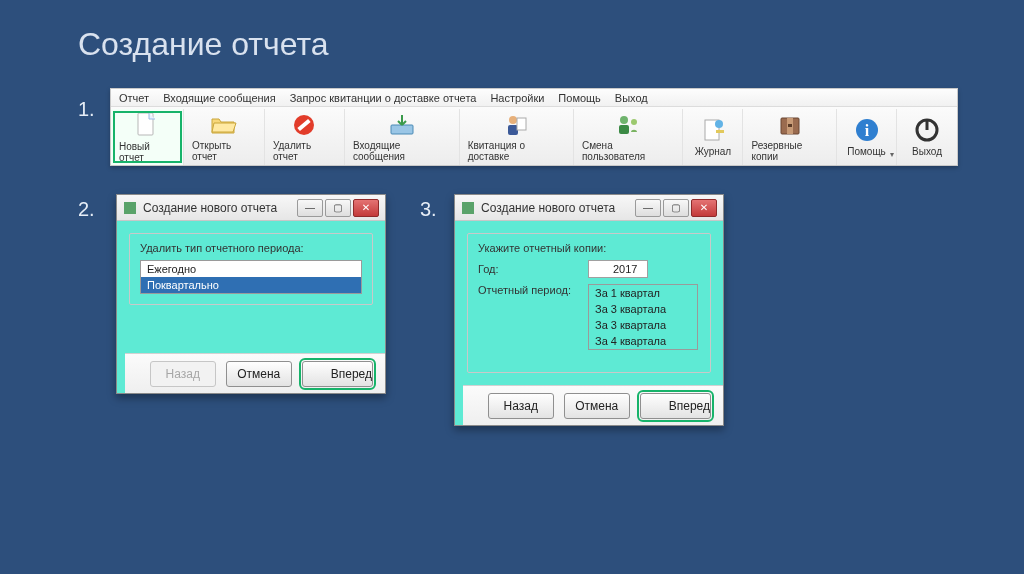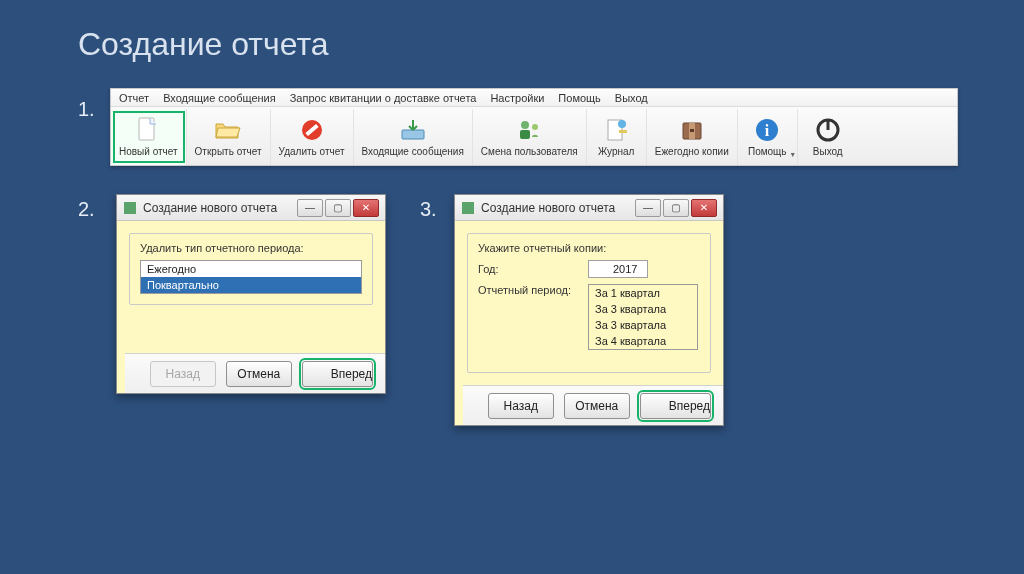--- a/index.html
+++ b/index.html
@@ -85,21 +85,21 @@
     position: absolute;
     right: 2px; bottom: 6px;
     font-size: 8px;
     color: #666;
   }
 
   
   .dialog {
     position: absolute;
     width: 270px;
-    background: #fef9c3;
+    background: #5eead4;
     border: 1px solid #8a8a8a;
     box-shadow: 0 4px 8px rgba(0,0,0,.35);
     color: #222;
   }
   .dlg2 { left: 116px; top: 194px; height: 200px; }
   .dlg3 { left: 454px; top: 194px; height: 232px; }
 
   .titlebar {
     height: 26px;
     background: linear-gradient(#f7f7f7,#e6e6e6);
@@ -251,20 +251,30 @@
     </div>
     <div class="tbtn" style="min-width:100px">
       <span class="ticon">
         <svg width="28" height="24" viewBox="0 0 28 24">
             <rect x="3" y="12" width="22" height="9" rx="1" fill="#9ac6e6" stroke="#4b8ab5"></rect>
             <path d="M14 2v10m0 0l-4-4m4 4l4-4" stroke="#3a9a4b" stroke-width="2" fill="none"></path>
           </svg>
       </span>
       <span>Входящие сообщения</span>
     </div>
+    <div class="tbtn" style="min-width:104px">
+      <span class="ticon">
+        <svg width="26" height="26" viewBox="0 0 26 26">
+            <circle cx="10" cy="8" r="4" fill="#e7b07a"></circle>
+            <rect x="5" y="13" width="10" height="10" rx="2" fill="#3b5998"></rect>
+            <rect x="14" y="6" width="9" height="12" fill="#fff" stroke="#aaa"></rect>
+          </svg>
+      </span>
+      <span>Квитанция о доставке</span>
+    </div>
     <div class="tbtn" style="min-width:100px">
       <span class="ticon">
         <svg width="28" height="26" viewBox="0 0 28 26">
             <circle cx="10" cy="8" r="4" fill="#6fb36d"></circle>
             <rect x="5" y="13" width="10" height="9" rx="2" fill="#3b8a45"></rect>
             <circle cx="20" cy="10" r="3" fill="#9cc96e"></circle>
             <path d="M17 20c0-3 6-3 6 0" fill="#7ab362"></path>
           </svg>
       </span>
       <span>Смена пользователя</span>
@@ -280,21 +290,21 @@
       <span>Журнал</span>
     </div>
     <div class="tbtn" style="min-width:90px">
       <span class="ticon">
         <svg width="26" height="26" viewBox="0 0 26 26">
             <rect x="4" y="6" width="18" height="16" rx="1" fill="#9a6b4f" stroke="#6a4632"></rect>
             <rect x="10" y="6" width="6" height="16" fill="#c79a76"></rect>
             <rect x="11" y="12" width="4" height="3" fill="#5a3a26"></rect>
           </svg>
       </span>
-      <span>Ежегодно копии</span>
+      <span>Резервные копии</span>
     </div>
     <div class="tbtn">
       <span class="ticon">
         <svg width="26" height="26" viewBox="0 0 26 26">
             <circle cx="13" cy="13" r="11" fill="#2f7fd0"></circle>
             <text x="13" y="19" text-anchor="middle" font-size="16" font-weight="bold" fill="#fff" font-family="Georgia">i</text>
           </svg>
       </span>
       <span>Помощь</span>
       <span class="droparrow">▾</span>

